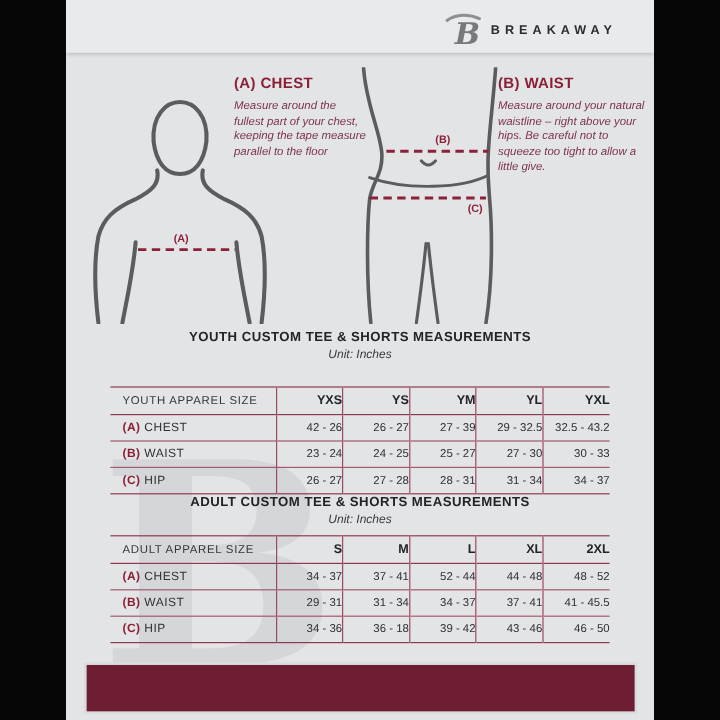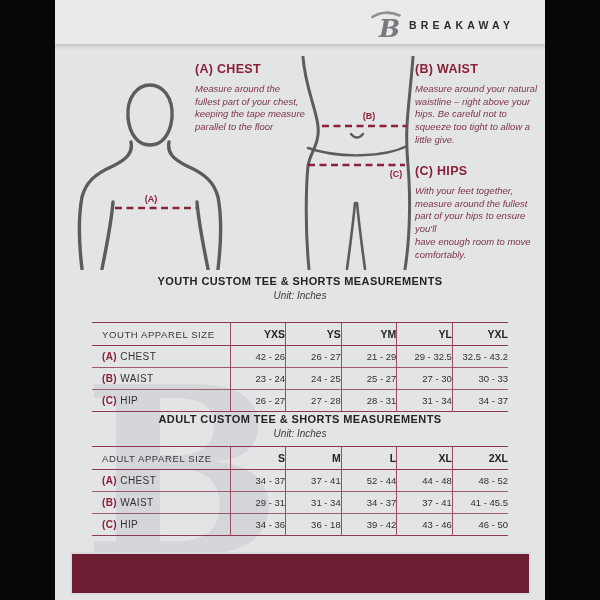--- a/index.html
+++ b/index.html
@@ -105,25 +105,20 @@
     </svg>
 
     <div id="inst-chest" class="inst">
       <p class="inst-head">(A) CHEST</p>
       <p class="inst-body">Measure around the fullest part of your chest, keeping the tape measure parallel to the floor</p>
     </div>
     <div id="inst-waist" class="inst">
       <p class="inst-head">(B) WAIST</p>
       <p class="inst-body">Measure around your natural waistline – right above your hips. Be careful not to squeeze too tight to allow a little give.</p>
     </div>
-    <div id="inst-hips" class="inst">
-      <p class="inst-head">(C) HIPS</p>
-      <p class="inst-body">With your feet together, measure around the fullest part of your hips to ensure you'll
-have enough room to move comfortably.</p>
-    </div>
 
     <div id="youth-title" class="sec-title">YOUTH CUSTOM TEE &amp; SHORTS MEASUREMENTS</div>
     <div id="youth-unit" class="sec-unit">Unit: Inches</div>
     <table id="youth-table" class="size-table">
       <colgroup>
           <col class="lbl">
           <col>
           <col>
           <col>
           <col>
@@ -135,21 +130,21 @@
         <td class="szh">YXS</td>
         <td class="szh">YS</td>
         <td class="szh">YM</td>
         <td class="szh">YL</td>
         <td class="szh">YXL</td>
       </tr>
       <tr class="first">
         <td class="rowlab"><span class="pfx">(A)</span> <span>CHEST</span></td>
         <td>42 - 26</td>
         <td>26 - 27</td>
-        <td>21 - 29</td>
+        <td>27 - 39</td>
         <td>29 - 32.5</td>
         <td>32.5 - 43.2</td>
       </tr>
       <tr>
         <td class="rowlab"><span class="pfx">(B)</span> <span>WAIST</span></td>
         <td>23 - 24</td>
         <td>24 - 25</td>
         <td>25 - 27</td>
         <td>27 - 30</td>
         <td>30 - 33</td>

